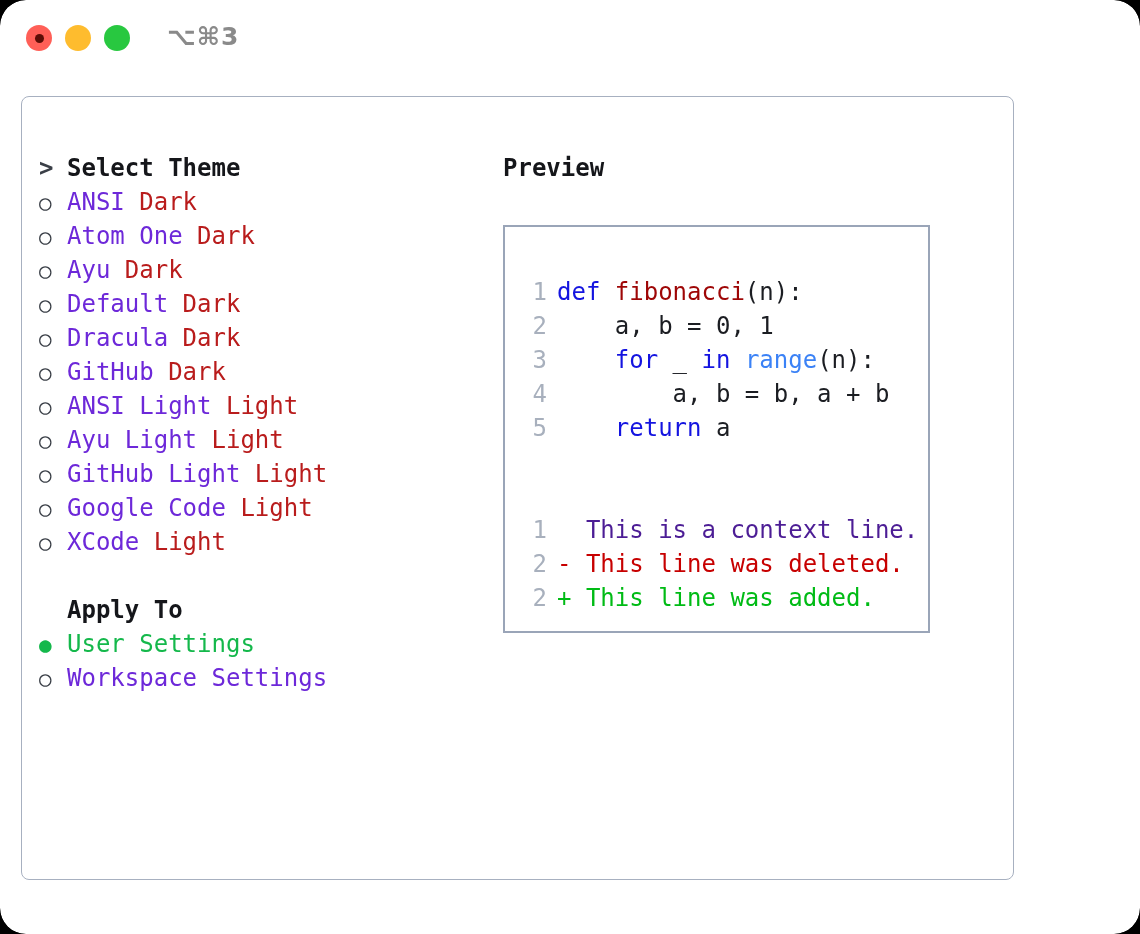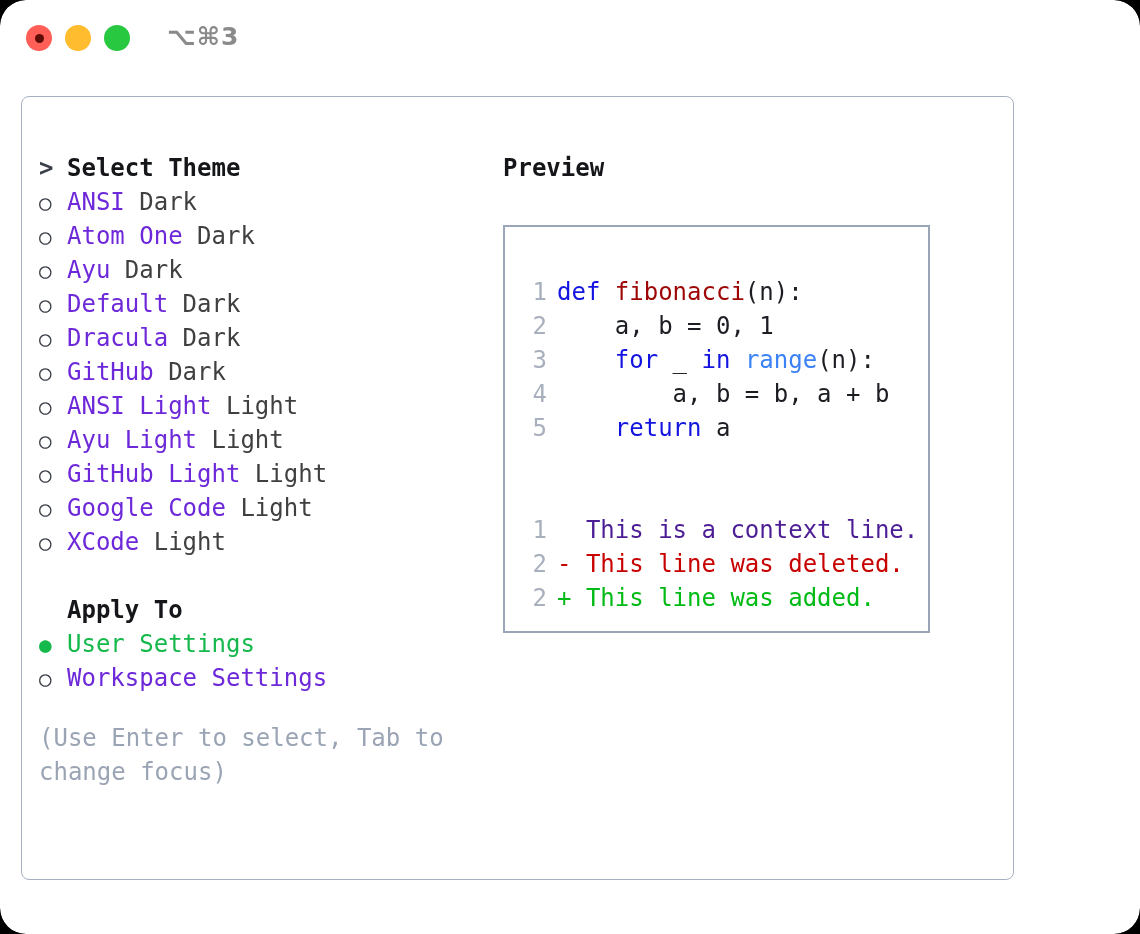--- a/index.html
+++ b/index.html
@@ -117,21 +117,21 @@
   }
   .prompt-head {
     font-weight: bold;
     color: #15161a;
   }
   .prompt-head .bullet-col {
     font-size: 24px;
     font-weight: bold;
   }
   .row .name { color: #6d28d9; }
-  .row .cat  { color: #404040; }
+  .row .cat  { color: #b91c1c; }
   .row.selected .bullet-col { color: #14b84b; }
   .row.selected .name { color: #14b84b; }
   .row:not(.selected) .bullet-col { color: #3a3f47; }
 
   .section-head {
     font-weight: bold;
     color: #15161a;
     padding-left: 28px;
   }
   .spacer-row { height: 34px; }
@@ -243,21 +243,20 @@
         <div class="row"><span class="bullet-col">○</span><span class="name">XCode</span><span class="plain"> </span><span class="cat">Light</span></div>
 
         <div class="spacer-row"></div>
 
         <div class="row section-head">Apply To</div>
 
         <div class="row selected"><span class="bullet-col">●</span><span class="name">User Settings</span></div>
 
         <div class="row"><span class="bullet-col">○</span><span class="name">Workspace Settings</span></div>
 
-        <div class="hint">(Use Enter to select, Tab to change focus)</div>
       </div>
 
       <div class="right-col">
         <div class="preview-title">Preview</div>
 
         <div class="preview-box">
 
           <div class="code-line"><span class="ln">1</span><span class="kw">def</span><span class="plain"> </span><span class="fn">fibonacci</span><span class="plain">(n):</span></div>
 
           <div class="code-line"><span class="ln">2</span><span class="plain">    a, b = 0, 1</span></div>

